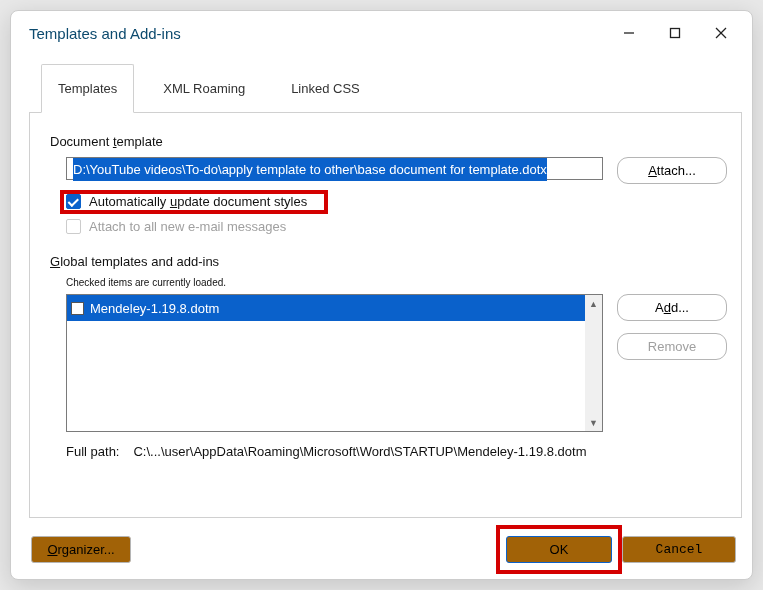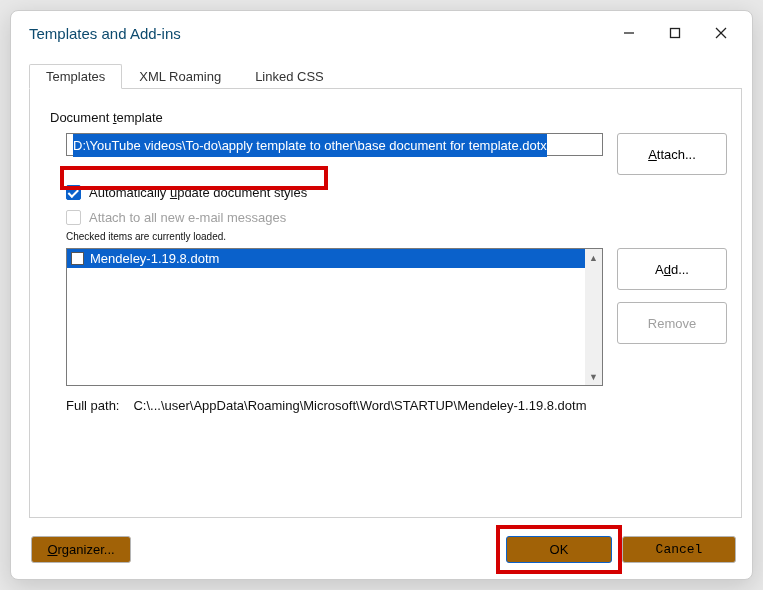--- a/index.html
+++ b/index.html
@@ -19,23 +19,23 @@
 .tb-btn { width: 46px; height: 32px; display: flex; align-items: center; justify-content: center; background: transparent; border: none; cursor: pointer; }
 .tb-btn svg { display: block; }
 
 .tabs-area {
   margin: 8px 10px 0 18px;
   border-bottom: 1px solid #d0d0d0;
   position: relative; z-index: 2;
 }
 .tabs-row { display: flex; position: relative; top: 1px; }
 .tab {
-  padding: 4px 16px; font-size: 13px; color: #333;
+  padding: 16px 16px; font-size: 13px; color: #333;
   border: 1px solid transparent; border-bottom: none;
-  background: transparent; cursor: pointer;
+  background: transparent; cursor: pointer; margin-left: 12px;
 }
 .tab.active {
   background: #fff; border-color: #d0d0d0;
   border-bottom: 1px solid #fff;
   border-top-left-radius: 2px; border-top-right-radius: 2px;
   position: relative; z-index: 3;
 }
 
 .tab-content {
   flex: 1; border: 1px solid #d0d0d0; border-top: none;
@@ -49,22 +49,22 @@
 .doc-template-input {
   flex: 1; height: 23px; border: 1px solid #7a7a7a;
   padding: 0 6px; font-size: 13px;
   background: #fff;
 }
 .doc-template-input .sel {
   background: #0a61cb; color: #fff; padding: 1px 0;
   display: inline-block; line-height: 21px; white-space: nowrap; overflow: hidden;
 }
 .side-btn {
-  width: 110px; height: 42px; background: #fff;
-  border: 1px solid #b5b5b5; border-radius: 3px;
+  width: 110px; height: 27px; background: #fff;
+  border: 1px solid #b5b5b5; border-radius: 11px;
   font-size: 13px; cursor: pointer;
 }
 .side-btn:disabled { color: #a0a0a0; }
 
 .cb-row { display: flex; align-items: center; gap: 8px; margin-left: 16px; margin-top: 10px; font-size: 13px; color: #111; }
 .cb-row.disabled { color: #a0a0a0; }
 .checkbox {
   width: 15px; height: 15px; border: 1px solid #888;
   border-radius: 2px; background: #fff; display: inline-flex;
   align-items: center; justify-content: center; flex-shrink: 0;
@@ -82,21 +82,21 @@
 }
 
 .global-row { display: flex; gap: 14px; margin-left: 16px; }
 .listbox {
   flex: 1; height: 138px; border: 1px solid #7a7a7a;
   background: #fff; position: relative; overflow: hidden;
 }
 .list-item {
   display: flex; align-items: center; gap: 6px;
   background: #0a61cb; color: #fff; font-size: 13px;
-  padding: 1px 4px; height: 19px;
+  padding: 1px 4px; height: 26px;
 }
 .list-item .item-check {
   width: 13px; height: 13px; background: #fff; border: 1px solid #555;
   flex-shrink: 0;
 }
 .scroll-stub {
   position: absolute; right: 0; top: 0; width: 17px; height: 100%;
   background: #f0f0f0; display: flex; flex-direction: column; justify-content: space-between;
 }
 .scroll-stub .arr { height: 17px; display: flex; align-items: center; justify-content: center; color: #666; font-size: 9px; }
@@ -175,20 +175,23 @@
       <span>
         <span>Automatically </span><span class="u">u</span><span>pdate document styles</span>
       </span>
     </div>
 
     <div class="cb-row disabled">
       <span class="checkbox disabled"></span>
       <span>Attach to all new e-mail messages</span>
     </div>
 
+    <div class="section-label" style="margin-top:20px;">
+      <span class="u">G</span><span>lobal templates and add-ins</span>
+    </div>
     <div class="subtle">Checked items are currently loaded.</div>
 
     <div class="global-row" style="margin-top:6px;">
       <div class="listbox">
         <div class="list-item">
           <span class="item-check"></span>
           <span>Mendeley-1.19.8.dotm</span>
         </div>
         <div class="scroll-stub">
           <div class="arr">▲</div>

